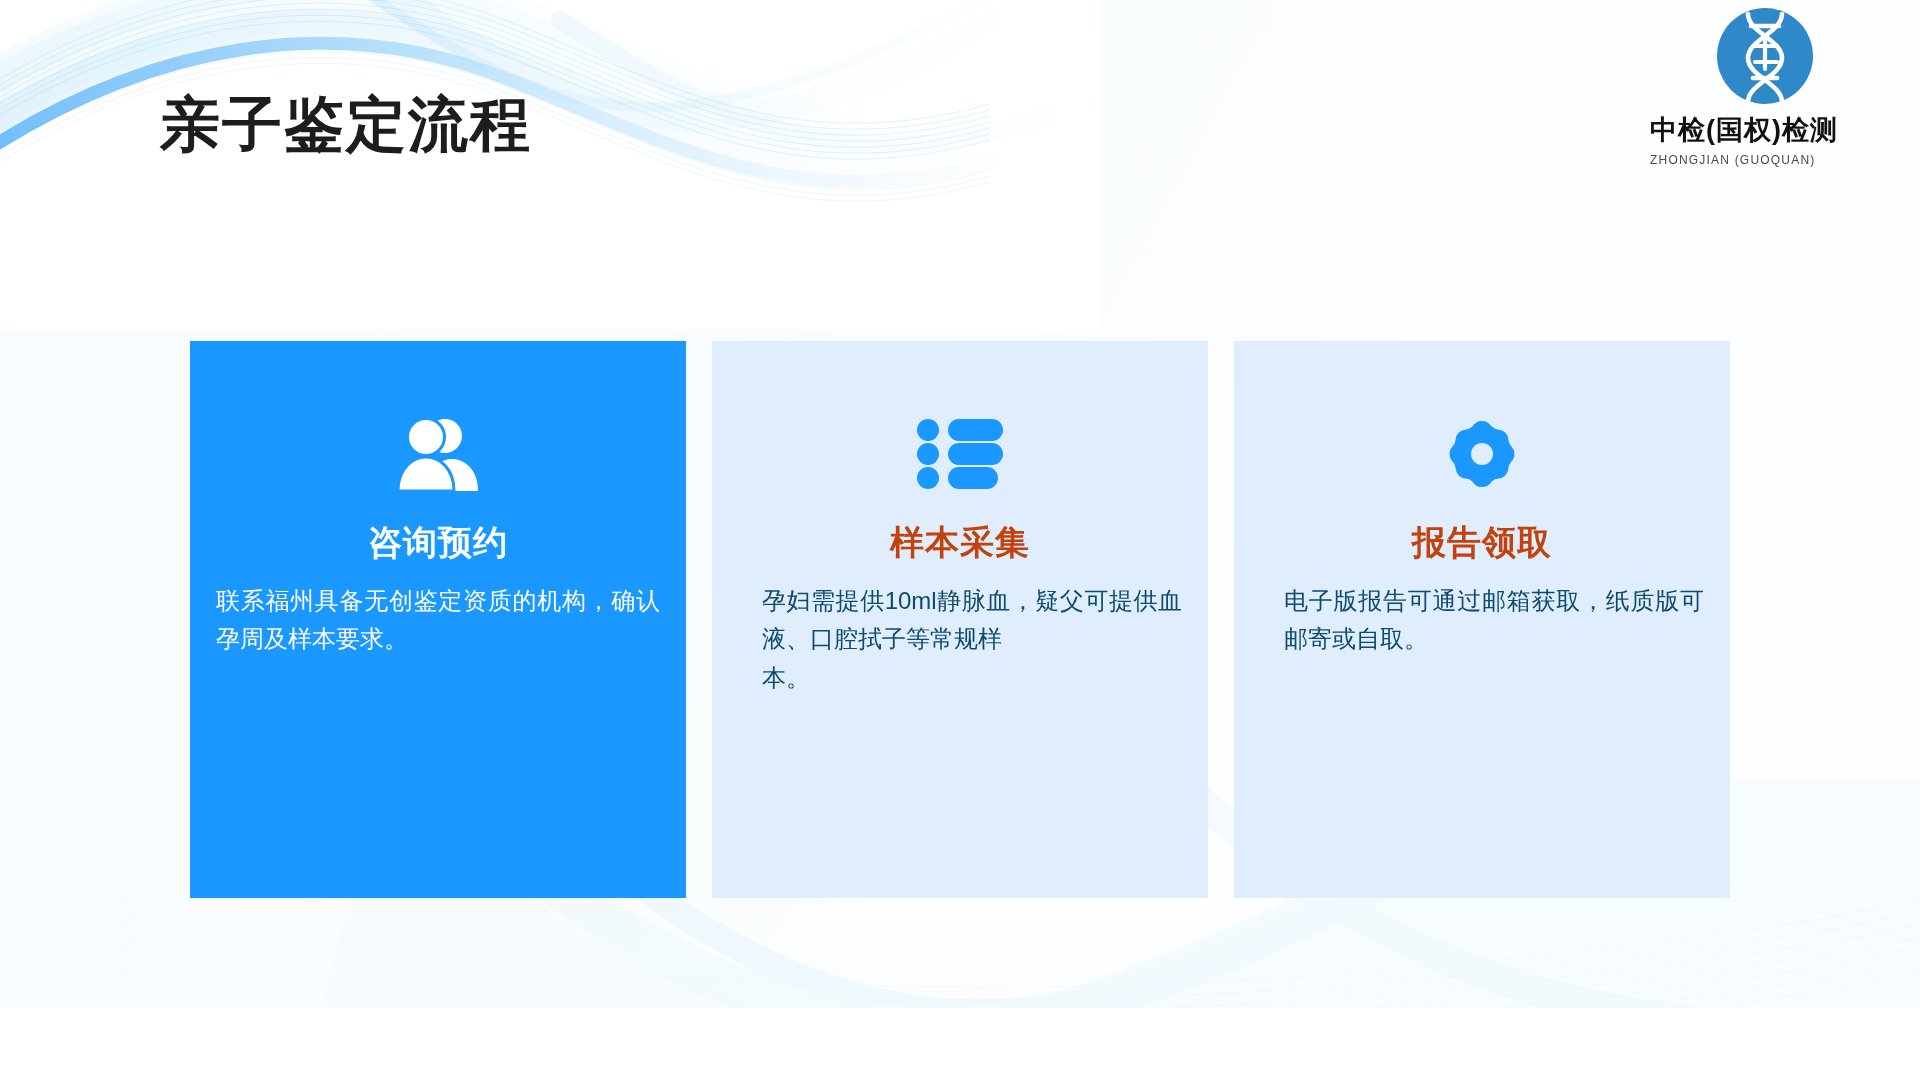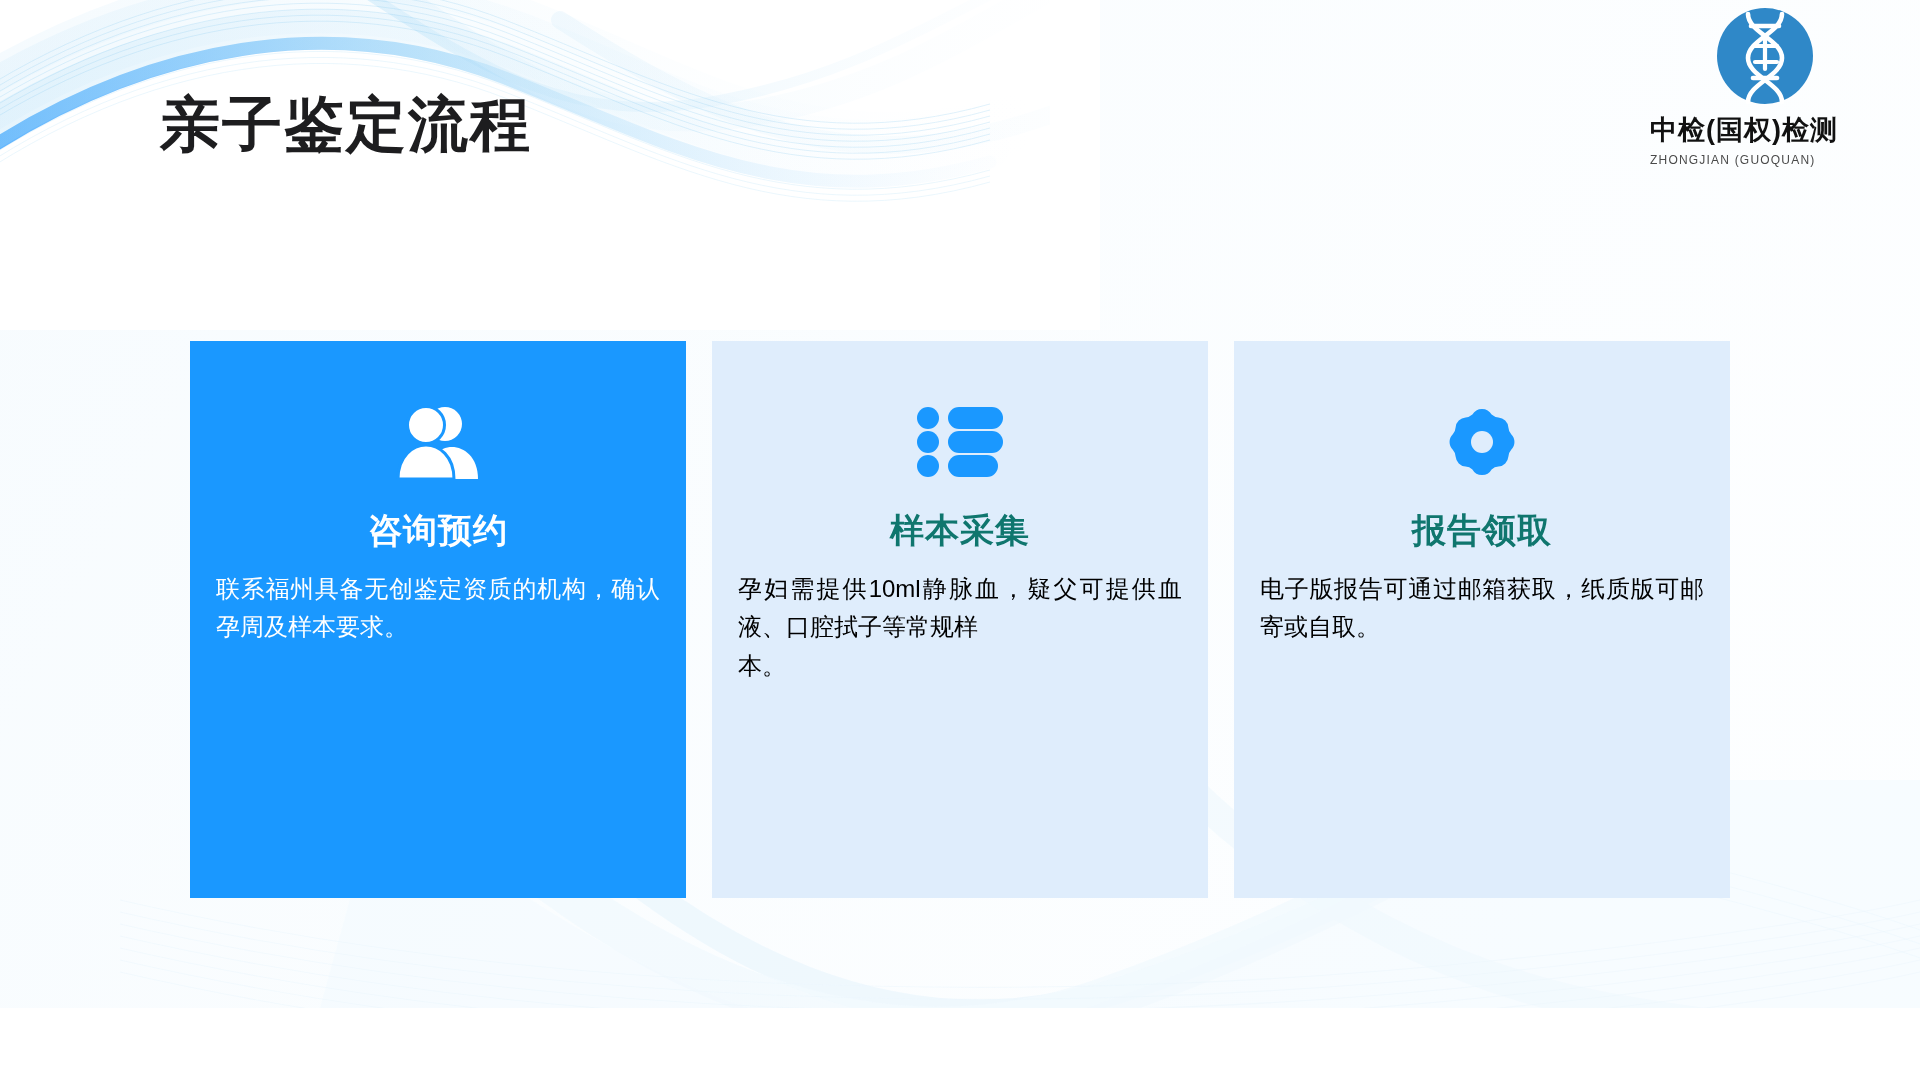--- a/index.html
+++ b/index.html
@@ -76,21 +76,21 @@
     top: 341px;
     width: 1540px;
     height: 557px;
     display: flex;
     gap: 26px;
     z-index: 5;
   }
   .card {
     flex: 1 1 0;
     position: relative;
-    padding: 0 22px;
+    padding: 12px 22px;
     text-align: center;
   }
   .card.filled   { background: #1a98ff; }
   .card.tinted   { background: #dfedfc; }
 
   .card-icon {
     height: 106px;
     margin-top: 48px;
     display: flex;
     align-items: center;
@@ -99,33 +99,33 @@
   .card-icon svg { display: block; }
 
   .card-title {
     margin-top: 14px;
     font-size: 34px;
     font-weight: 700;
     letter-spacing: 1px;
     line-height: 1.25;
   }
   .card.filled .card-title { color: #ffffff; }
-  .card.tinted .card-title { color: #0f766e; }
+  .card.tinted .card-title { color: #c2410c; }
 
   .card-body {
     margin-top: 18px;
     font-size: 24px;
     line-height: 1.62;
     text-align: justify;
     text-align-last: left;
     white-space: pre-line;
     padding: 0 4px;
   }
   .card.filled .card-body { color: #ffffff; }
-  .card.tinted .card-body { color: #000000; }
+  .card.tinted .card-body { color: #0c4a6e; margin-left: 24px; }
 </style>
 </head>
 <body>
 
 <div id="slide">
 
   <div class="bg-layer">
     <svg viewBox="0 0 1920 1080" xmlns="http://www.w3.org/2000/svg" aria-hidden="true">
       <defs>
         <linearGradient id="wvA" x1="0" y1="0" x2="1" y2="0">

